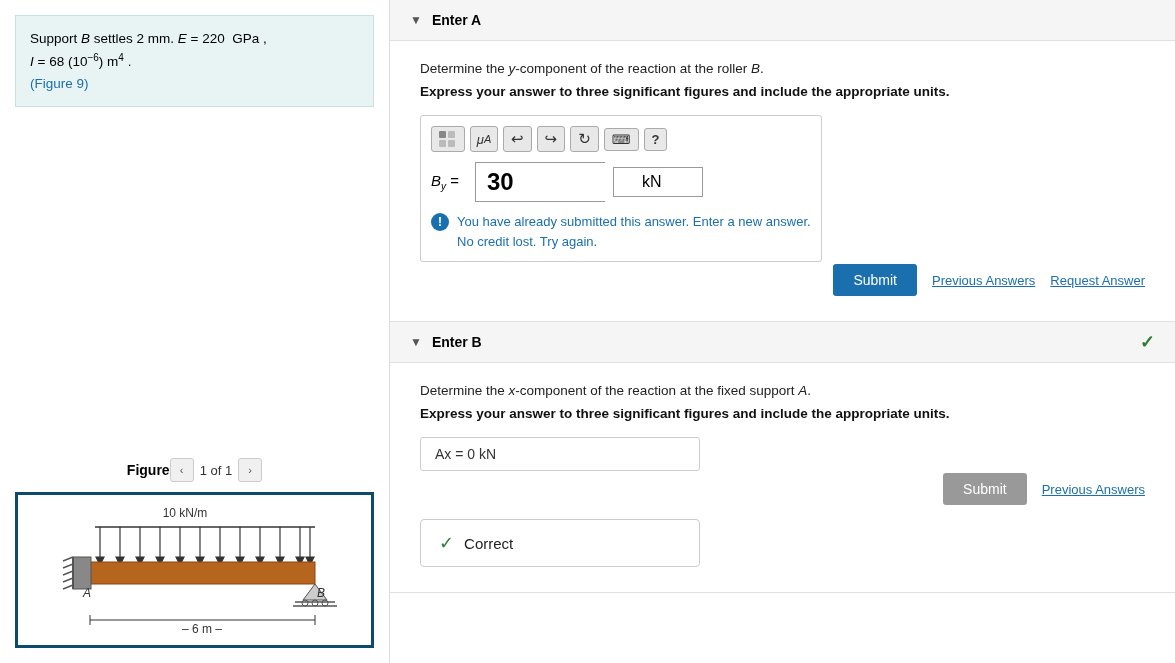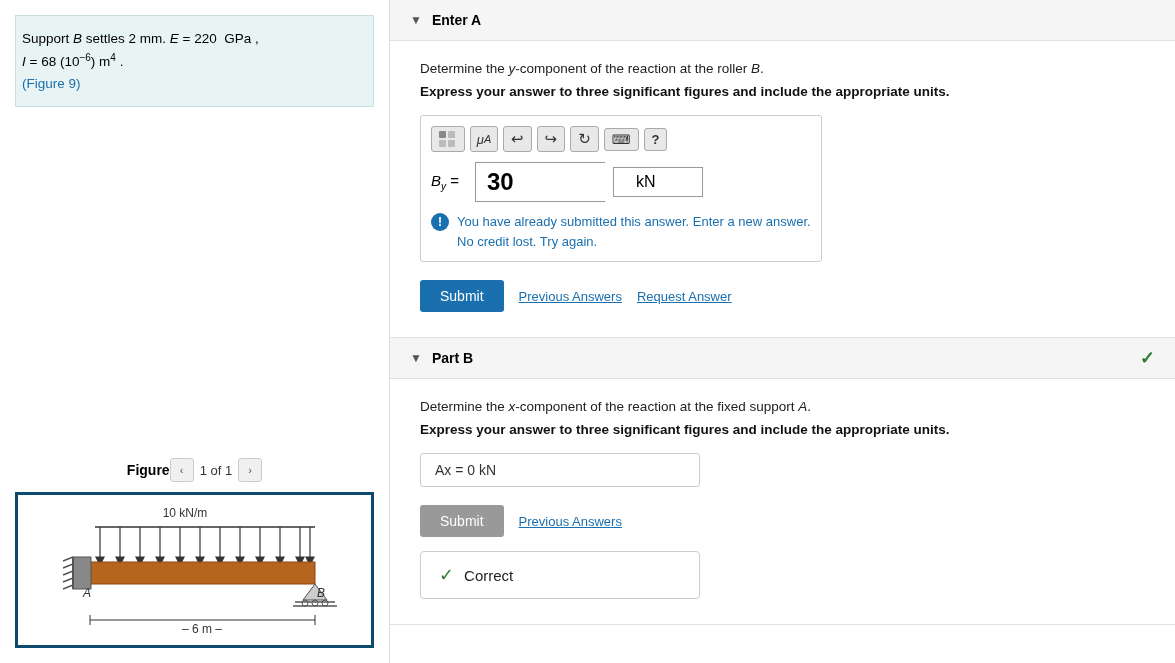--- a/index.html
+++ b/index.html
@@ -20,21 +20,21 @@
       border-right: 1px solid #ddd;
       display: flex;
       flex-direction: column;
       padding: 0;
     }
 
     .problem-info {
       background: #e8f4f4;
       border: 1px solid #c8e0e0;
       margin: 15px;
-      padding: 12px 6px;
+      padding: 12px 14px;
       font-size: 13.5px;
       line-height: 1.6;
     }
 
     .problem-info .figure-link {
       color: #1a6faf;
       text-decoration: none;
     }
 
     .figure-section {
@@ -206,21 +206,21 @@
       border-right: none;
       padding: 5px 11px;
       font-size: 24px;
       font-weight: bold;
       width: 130px;
       outline: none;
     }
 
     .math-units {
       border: 1px solid #999;
-      padding: 5px 22px;
+      padding: 5px 28px;
       font-size: 16px;
       width: 90px;
       background: #fff;
       outline: none;
     }
 
     
     .alert-info {
       display: flex;
       align-items: flex-start;
@@ -247,21 +247,22 @@
 
     .alert-text {
       line-height: 1.5;
     }
 
     
     .action-row {
       display: flex;
       align-items: center;
       gap: 15px;
-      margin-top: 18px;
+      margin-top: 2px;
+      justify-content: flex-end;
     }
 
     .submit-btn {
       background: #1a6faf;
       color: #fff;
       border: none;
       padding: 8px 20px;
       border-radius: 3px;
       font-size: 14px;
       cursor: pointer;
@@ -467,21 +468,21 @@
         <button class="submit-btn">Submit</button>
         <button class="link-btn">Previous Answers</button>
         <button class="link-btn">Request Answer</button>
       </div>
     </div>
   </div>
 
   <div class="part-section">
     <div class="part-header">
       <span class="chevron">▼</span>
-      <span class="part-title">Part B</span>
+      <span class="part-title">Enter B</span>
       <span class="checkmark">✓</span>
     </div>
     <div class="part-content">
       <p class="question-text">
         Determine the <i>x</i>-component of the reaction at the fixed support <i>A</i>.
       </p>
       <p class="instruction-text">Express your answer to three significant figures and include the appropriate units.</p>
 
       <input class="simple-input-field" type="text" value="Ax = 0 kN" style="">
 

